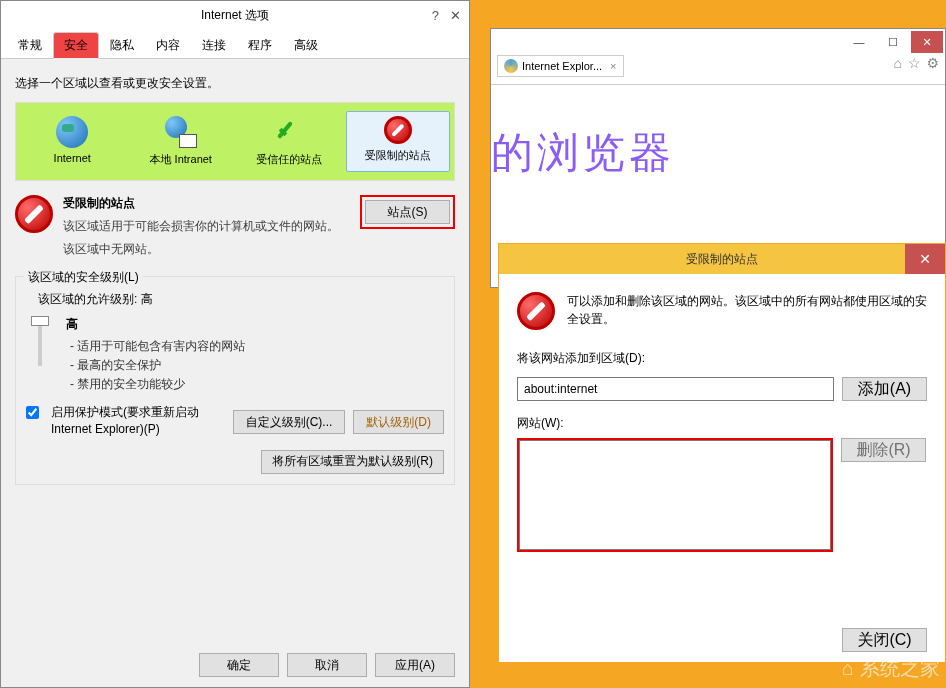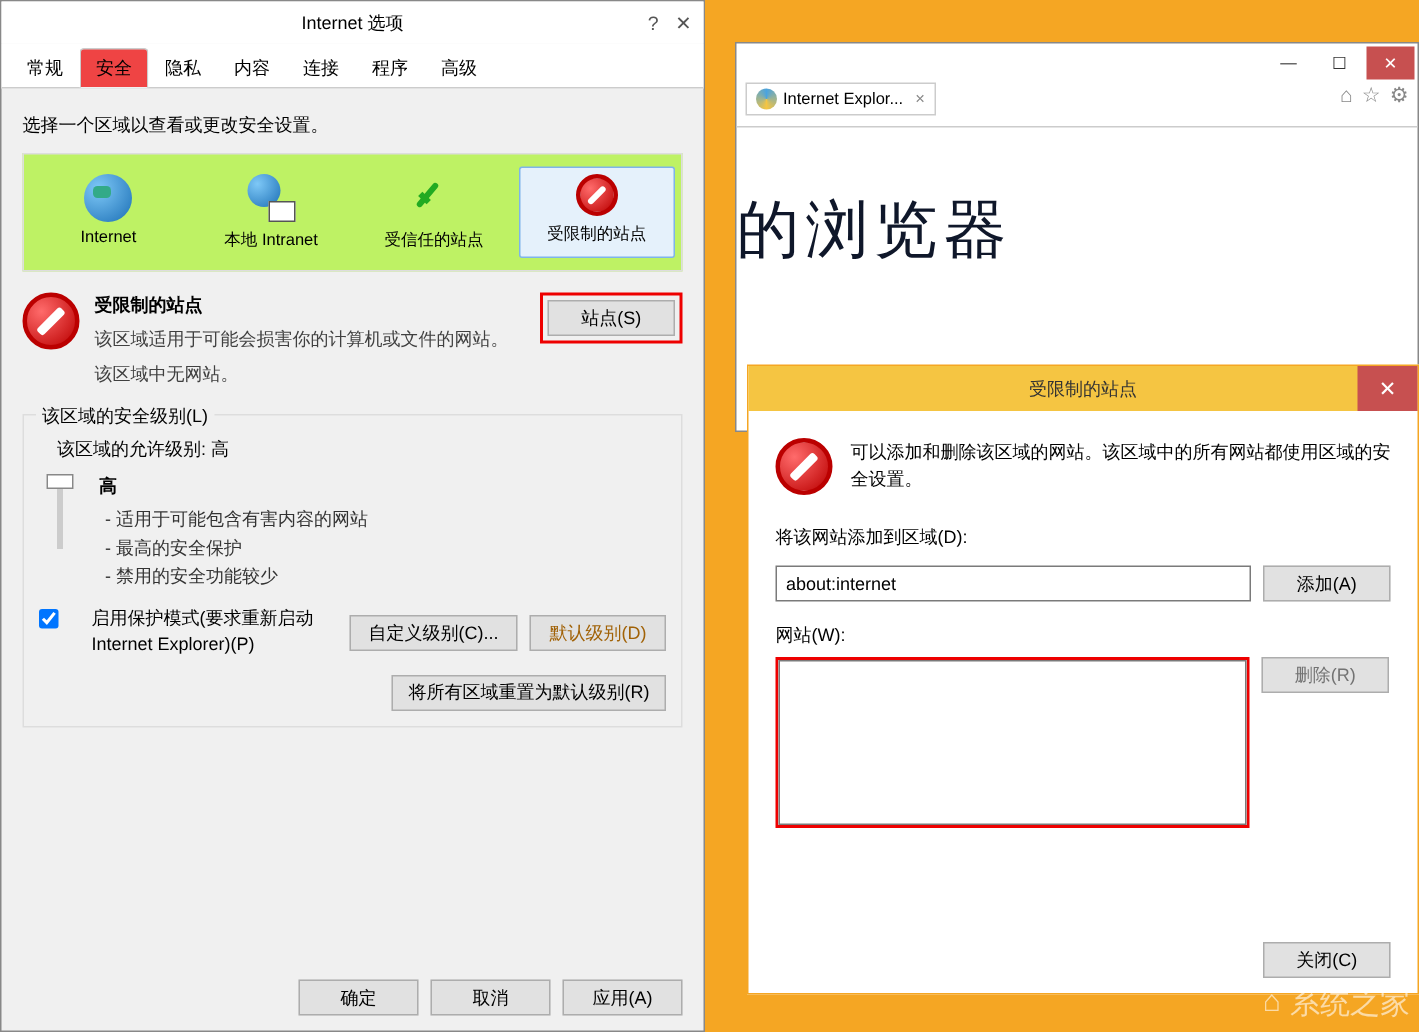--- a/index.html
+++ b/index.html
@@ -62,21 +62,21 @@
 }
 .level-row { display: flex; gap: 12px; margin-bottom: 8px; align-items: flex-start; }
 .slider-placeholder { width: 28px; height: 60px; position: relative; }
 .slider-track { width: 4px; height: 50px; background: #ccc; margin: 0 auto; }
 .slider-thumb { width: 18px; height: 10px; background: #fff; border: 1px solid #888; position: absolute; top: 0; left: 50%; transform: translateX(-50%); }
 .level-txt { flex: 1; }
 .level-txt b { display: block; margin-bottom: 4px; }
 .level-txt ul { list-style: none; padding-left: 4px; }
 .level-txt li { font-size: 12px; color: #333; line-height: 1.6; }
 
-.protect-row { display: flex; align-items: flex-start; gap: 22px; margin-top: 10px; }
+.protect-row { display: flex; align-items: flex-start; gap: 12px; margin-top: 10px; }
 .protect-row input { margin-top: 2px; }
 .protect-row label { font-size: 12px; line-height: 1.4; flex: 1; }
 .btn-row { display: flex; gap: 8px; justify-content: flex-end; margin-top: 6px; }
 .btn {
   height: 24px; padding: 0 12px; font-size: 12px; background: #e1e1e1;
   border: 1px solid #adadad; cursor: pointer;
 }
 .btn:disabled { color: #a16207; }
 .reset-row { display: flex; justify-content: flex-end; margin-top: 12px; }
 
@@ -94,21 +94,21 @@
   height: 26px; display: flex; justify-content: flex-end; align-items: center;
   gap: 2px; padding-right: 2px;
 }
 .ie-ctrl { width: 32px; height: 22px; display: flex; align-items: center; justify-content: center; font-size: 11px; color: #333; }
 .ie-ctrl.close { background: #c75050; color: #fff; }
 .ie-tabs { height: 30px; display: flex; align-items: flex-start; padding: 0 6px; gap: 6px; border-bottom: 1px solid #ccc; }
 .ie-tab { display: flex; align-items: center; gap: 4px; border: 1px solid #ccc; padding: 3px 6px; font-size: 11px; background: #fff; }
 .ie-tab .x { margin-left: 4px; color: #888; }
 .ie-icons-right { margin-left: auto; display: flex; gap: 6px; color: #888; font-size: 14px; }
 .ie-content { padding: 40px 0 0 0; }
-.ie-big-text { font-size: 42px; color: #0f172a; letter-spacing: 4px; font-weight: 300; }
+.ie-big-text { font-size: 42px; color: #8b5cf6; letter-spacing: 4px; font-weight: 300; }
 
 
 .dialog-restricted {
   position: absolute; left: 498px; top: 243px; width: 448px; height: 420px;
   background: #fff; border: 1px solid #f5a623;
 }
 .dr-title {
   height: 30px; background: #f5c542; display: flex; align-items: center;
   justify-content: center; font-size: 12px; position: relative; color: #333;
 }
@@ -124,21 +124,21 @@
 .dr-label { display: block; margin-bottom: 6px; }
 .dr-row { display: flex; gap: 8px; margin-bottom: 14px; align-items: center; margin-top: 10px; }
 .dr-input {
   flex: 1; height: 24px; border: 1px solid #7a7a7a; padding: 2px 6px;
   font-size: 12px;
 }
 .dr-list {
   width: 312px; height: 110px; border: 1px solid #7a7a7a; background: #fff;
 }
 .dr-list-row { display: flex; gap: 8px; align-items: flex-start; }
-.dr-btn { width: 85px; height: 24px; font-size: 12px; background: #e1e1e1; border: 1px solid #adadad; cursor: pointer; }
+.dr-btn { width: 85px; height: 24px; font-size: 16px; background: #e1e1e1; border: 1px solid #adadad; cursor: pointer; }
 .dr-bottom { position: absolute; bottom: 10px; right: 18px; }
 
 
 .globe { display: block; width: 32px; height: 32px; border-radius: 50%; background: radial-gradient(circle at 30% 30%, #7ec8f7, #1b6fb5); position: relative; }
 .globe::after { content:""; position:absolute; left:6px; top:8px; width:12px; height:8px; background:#3a8; border-radius:3px; }
 .globe-monitor { position: relative; width: 32px; height: 32px; }
 .globe-monitor .g { position:absolute; left:0; top:0; width:22px; height:22px; border-radius:50%; background: radial-gradient(circle at 30% 30%, #7ec8f7, #1b6fb5); }
 .globe-monitor .m { position:absolute; right:0; bottom:0; width:18px; height:14px; background:#fff; border:1px solid #555; }
 .check { display:block; width:32px; height:32px; position: relative; }
 .check::after { content:""; position:absolute; left:6px; top:14px; width:8px; height:4px; background:#2a2; transform: rotate(45deg); }

